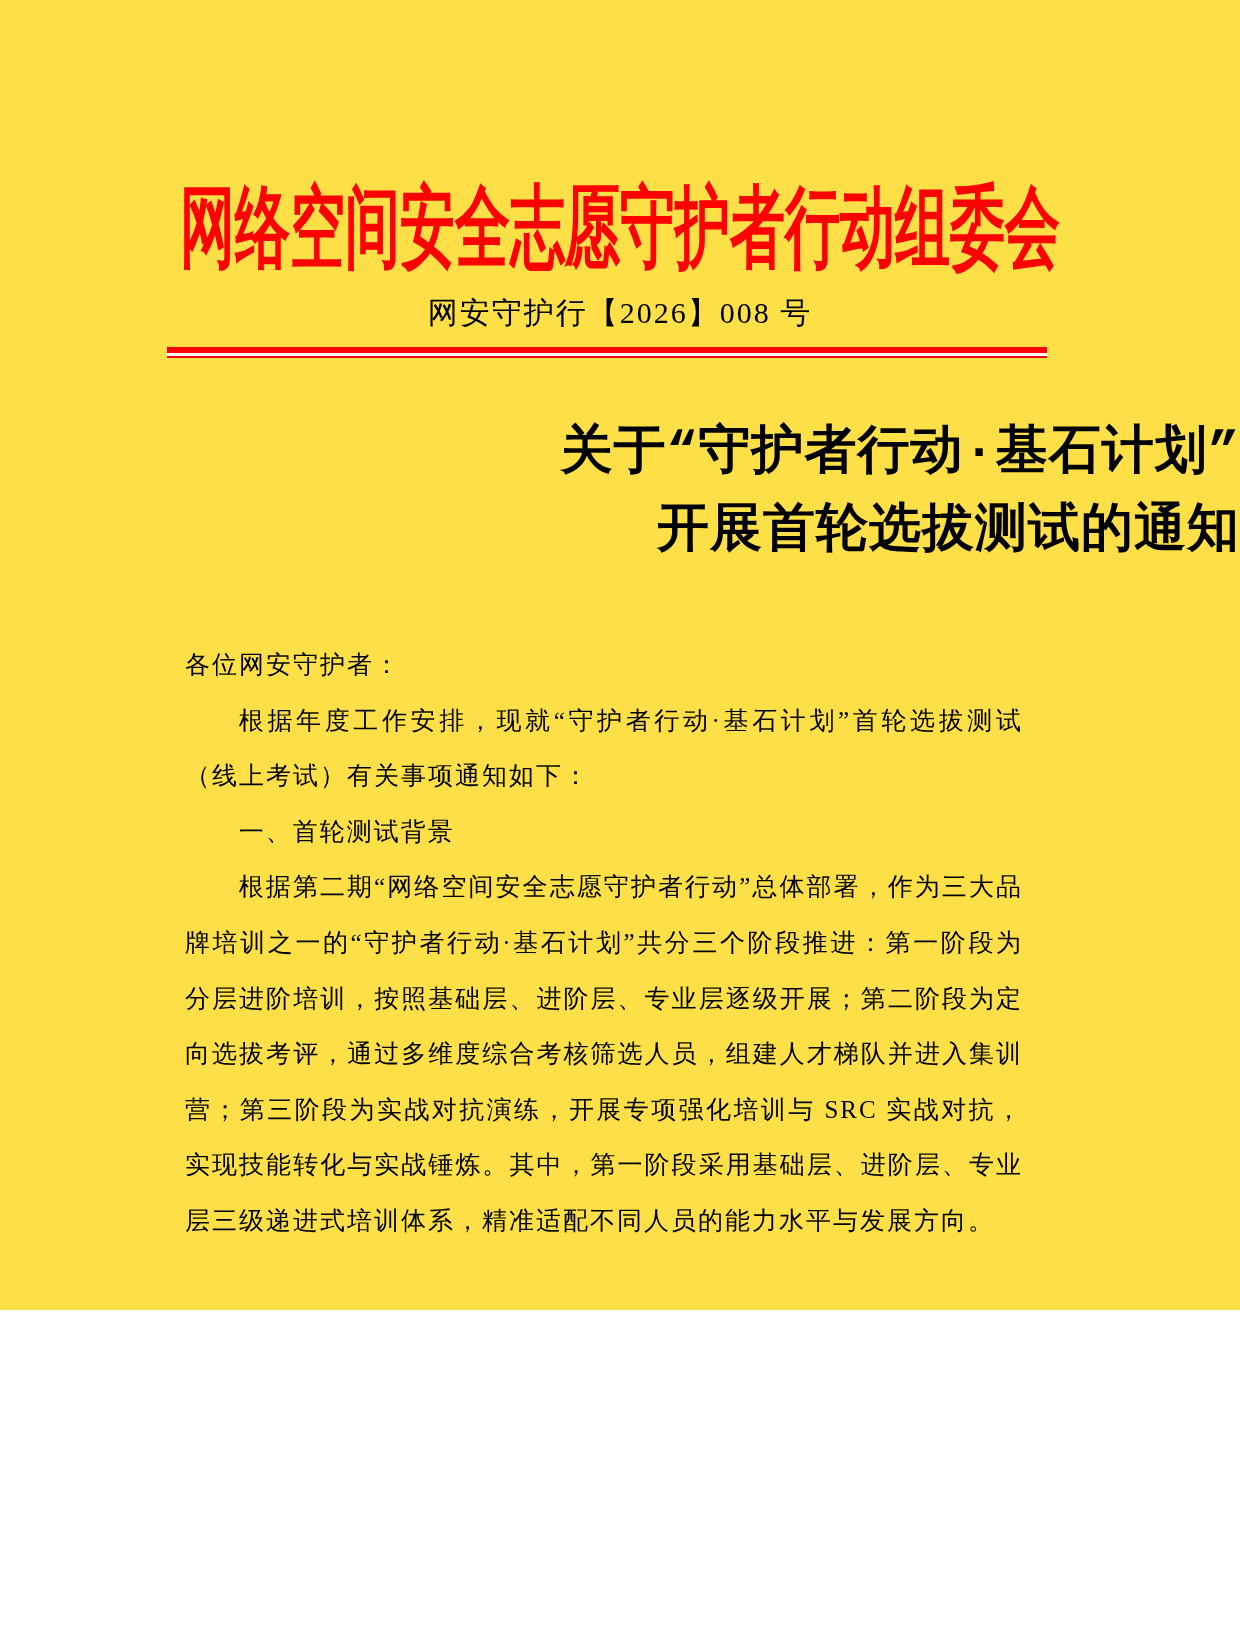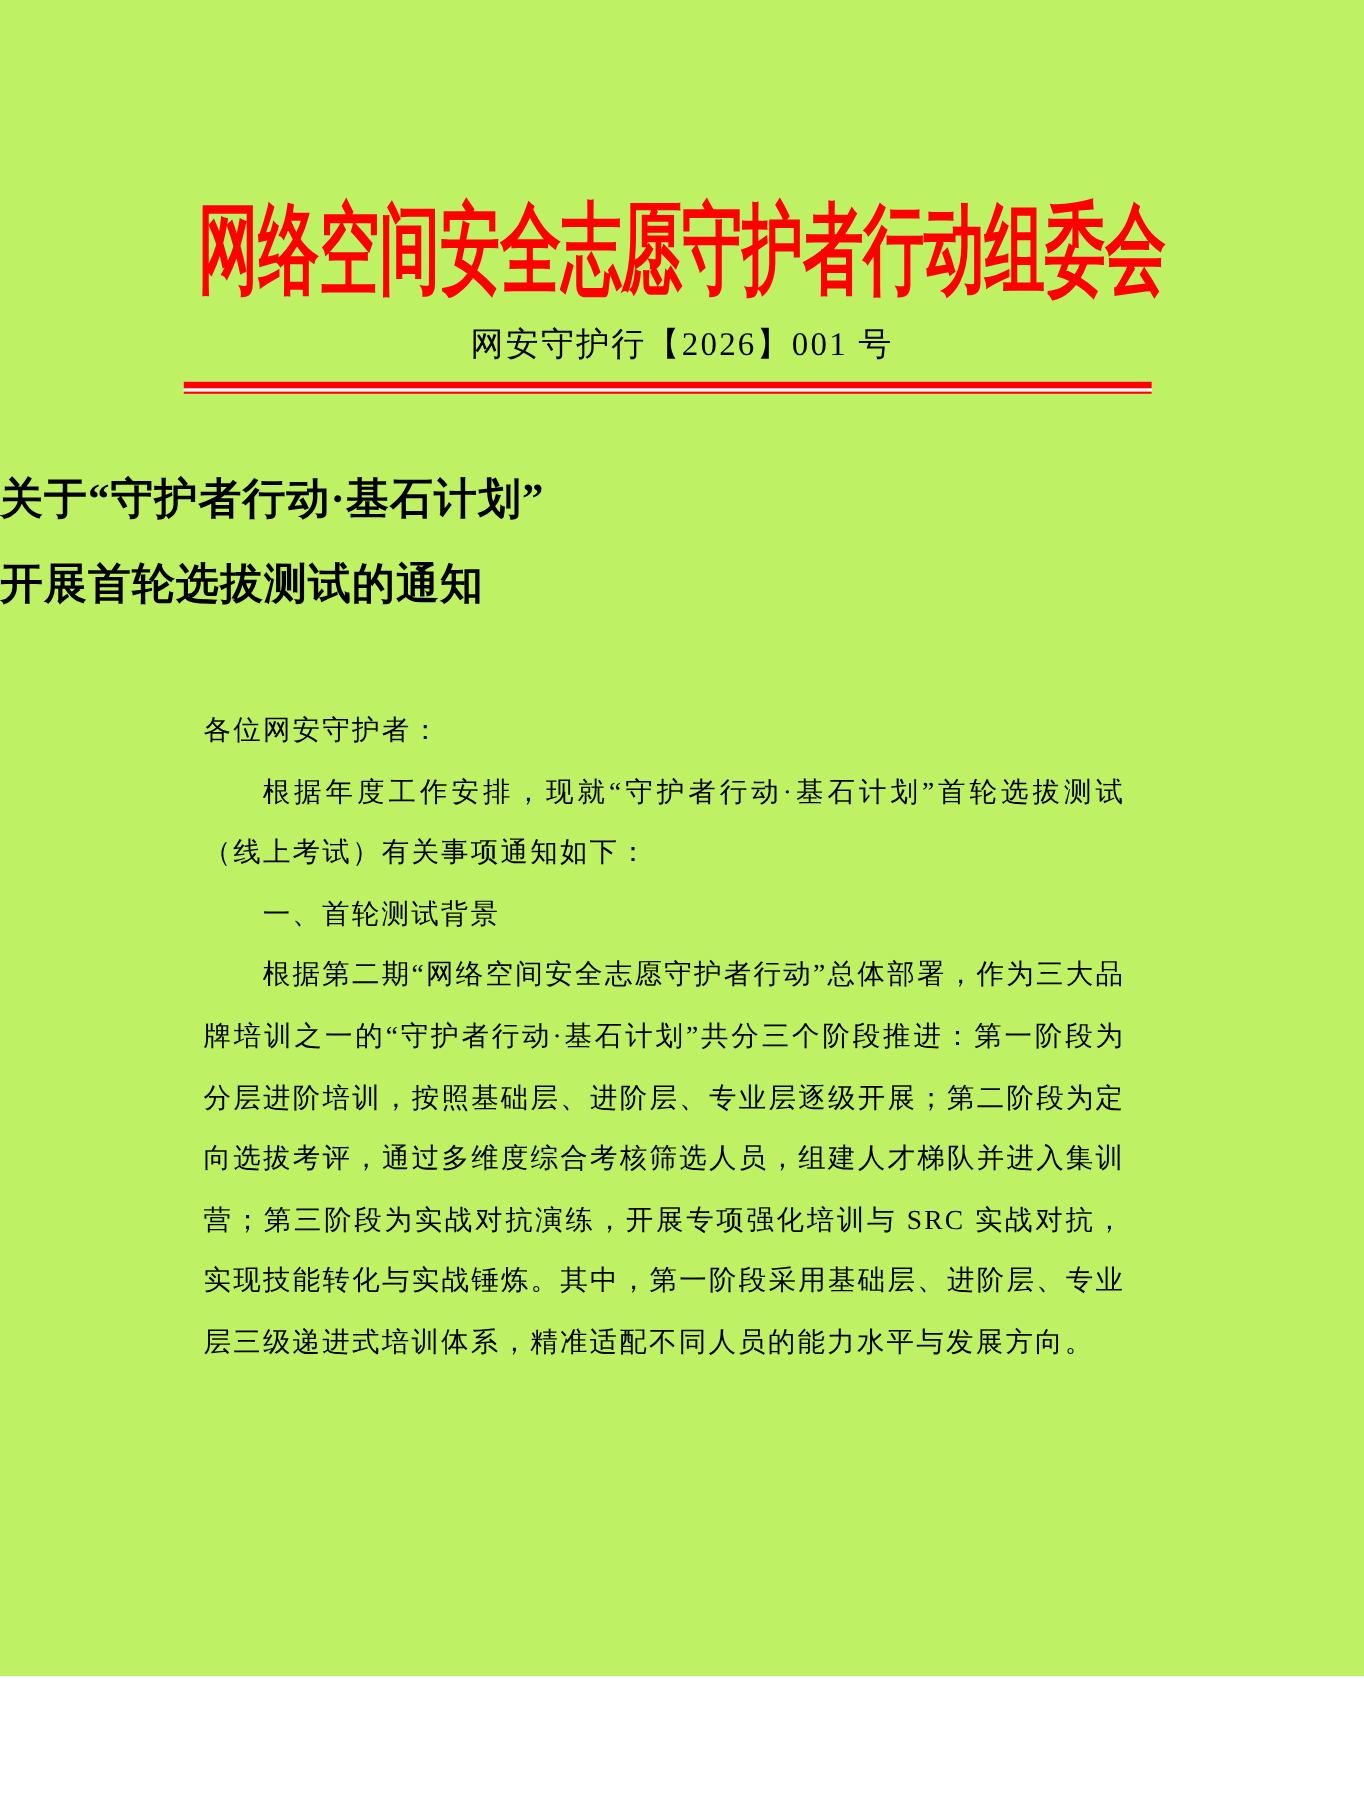--- a/index.html
+++ b/index.html
@@ -1,21 +1,21 @@
 <!DOCTYPE html>
 <html lang="zh"><head>
 <meta charset="utf-8">
 <style>
   html, body { margin: 0; padding: 0; background: #ffffff; }
   .page {
     position: relative;
     width: 1240px;
-    height: 1524px;
+    height: 1310px;
     margin: 0 auto;
-    background: #bef264;
+    background: #fde047;
     font-family: "Liberation Serif", "DejaVu Serif", serif;
     color: #000000;
     overflow: hidden;
   }
 
   
   .org-title-wrap {
     position: absolute;
     top: 200px;
     left: 0;
@@ -57,26 +57,27 @@
     border-bottom: 2px solid #ff0000;
     background: #ffffff;
   }
 
   
   .doc-title {
     position: absolute;
     top: 415px;
     left: 0;
     width: 100%;
-    text-align: left;
-    font-size: 39px;
+    text-align: right;
+    font-size: 52px;
     font-weight: bold;
     line-height: 78px;
     letter-spacing: 1px;
     color: #000000;
+    font-family: Liberation Mono, monospace;
   }
 
   
   .body-text {
     position: absolute;
     top: 637px;
     left: 185px;
     width: 838px;
     font-size: 25px;
     line-height: 55.6px;
@@ -102,21 +103,21 @@
 </style>
 </head>
 <body>
 
 <div class="page">
 
   <div class="org-title-wrap">
     <span class="org-title-text">网络空间安全志愿守护者行动组委会</span>
   </div>
 
-  <div class="doc-number">网安守护行【2026】001 号</div>
+  <div class="doc-number">网安守护行【2026】008 号</div>
 
   <div class="red-rule"></div>
 
   <div class="doc-title">
     <div>关于“守护者行动·基石计划”</div>
     <div>开展首轮选拔测试的通知</div>
   </div>
 
   <div class="body-text">
     <p>各位网安守护者：</p>

